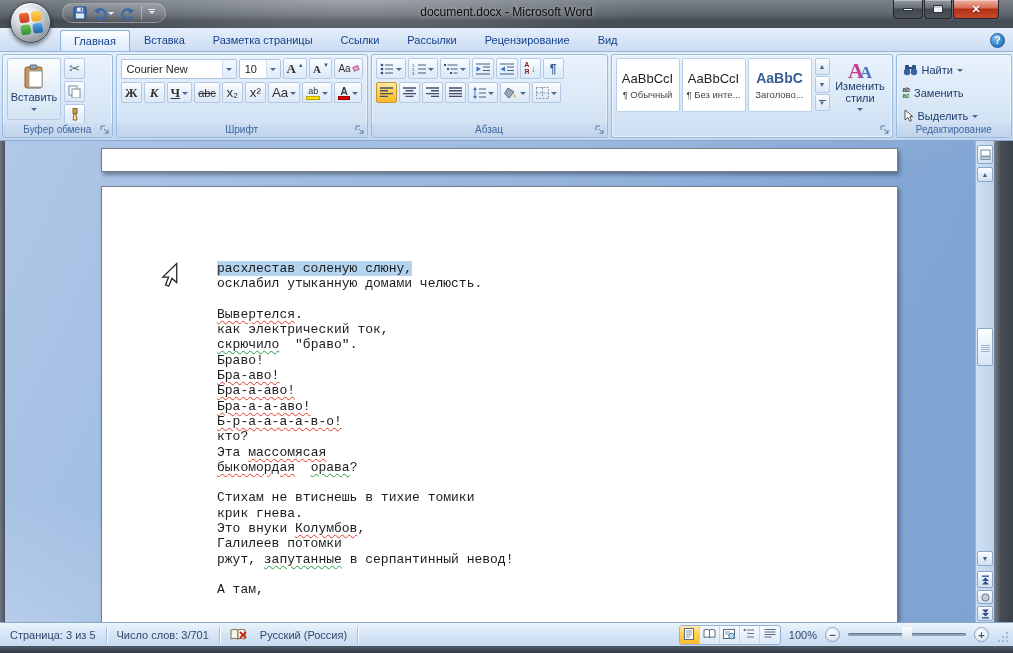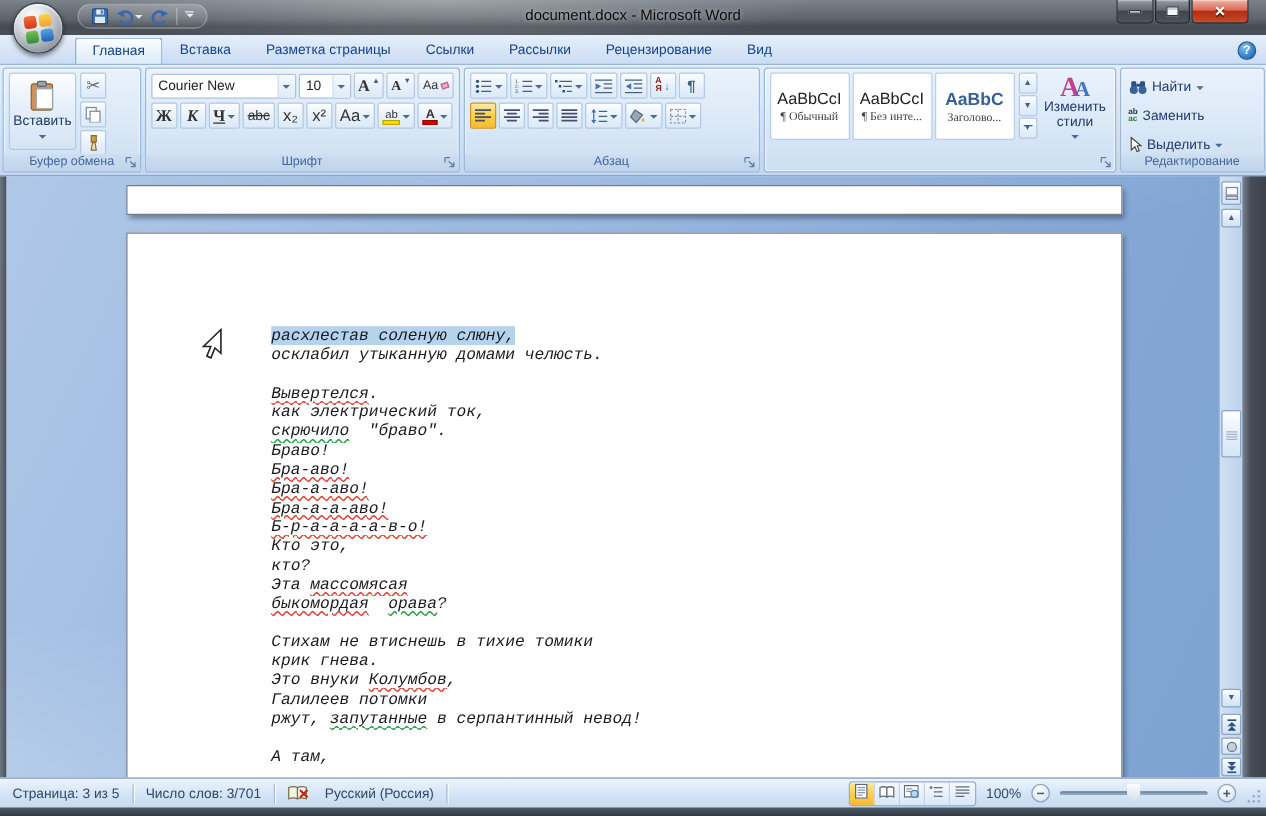--- a/index.html
+++ b/index.html
@@ -88,39 +88,39 @@
   .gstrike{font-size:11px;text-decoration:line-through;}
   .hl-btn,.fc-btn{display:flex;flex-direction:column;align-items:center;line-height:9px;padding-top:1px;}
   .hl-bar{width:14px;height:4px;background:#ffe400;border:1px solid #b9a800;}
   .fc-bar{width:12px;height:4px;background:#e00000;border:1px solid #900;}
 
   
   .chip{width:64px;height:54px;background:#fff;border:1px solid #b9cfe9;border-radius:2px;
     display:flex;flex-direction:column;align-items:center;justify-content:center;gap:3px;}
   .chip-prev{font-size:13px;color:#222;}
   .chip-prev.heading{color:#365f91;font-weight:bold;font-size:14px;}
-  .chip-name{font-size:9.5px;color:#444;white-space:nowrap;font-family:Liberation Serif, serif;}
+  .chip-name{font-size:9.5px;color:#444;white-space:nowrap;}
   .scrollcol{display:flex;flex-direction:column;gap:1px;}
   .scrollcol .sb{height:17px;min-width:15px;font-size:7px;color:#44628c;padding:0;}
   .chstyles{width:64px;height:62px;border:1px solid transparent;display:flex;flex-direction:column;
     align-items:center;justify-content:center;color:#1e3c6e;text-align:center;line-height:12px;}
   .aa-ico .a1{font-family:"Liberation Serif",serif;font-size:22px;font-weight:bold;color:#c2408c;}
   .aa-ico .a2{font-family:"Liberation Serif",serif;font-size:17px;font-weight:bold;color:#4472c4;margin-left:-4px;}
 
   
   .edit-row{display:flex;align-items:center;gap:4px;height:19px;color:#1e3c6e;padding-left:2px;}
   .rep-ico{font-size:6.5px;line-height:6px;color:#333;font-weight:bold;}
 
   
   .docarea{position:absolute;top:141px;left:0;width:100%;height:481px;overflow:hidden;
     background:
       radial-gradient(ellipse 700px 300px at -5% 110%,rgba(255,255,255,.28),rgba(255,255,255,0) 60%),
       radial-gradient(ellipse 900px 260px at 60% -20%,rgba(255,255,255,.25),rgba(255,255,255,0) 60%),
       linear-gradient(115deg,#b0c8e8 0%,#9ab9e0 35%,#85a8d6 65%,#7ea2d1 100%);}
-  .page{position:absolute;background:#fff;border:1px solid #767d87;box-shadow:2px 3px 4px rgba(35,45,65,.45);font-style:italic;}
+  .page{position:absolute;background:#fff;border:1px solid #767d87;box-shadow:2px 3px 4px rgba(35,45,65,.45);}
   .page2{left:101px;top:7px;width:797px;height:24px;}
   .page3{left:101px;top:45px;width:797px;height:445px;}
   .doc-text{position:absolute;left:115px;top:74px;
     font-family:"Liberation Mono","DejaVu Sans Mono",monospace;font-size:13px;color:#1b1b1b;}
   .dline{height:15.3px;line-height:15.3px;white-space:pre;}
   .lt.sel{background:#b4d3ee;}
   .sq-red{text-decoration-line:underline;text-decoration-style:wavy;text-decoration-color:#e23a2e;
     text-decoration-thickness:1px;text-underline-offset:2px;}
   .sq-green{text-decoration-line:underline;text-decoration-style:wavy;text-decoration-color:#1e9e3e;
     text-decoration-thickness:1px;text-underline-offset:2px;}
@@ -527,21 +527,20 @@
           <div class="dline"><span class="lt"><span>осклабил утыканную домами челюсть.</span></span></div>
           <div class="dline"><span class="lt"></span></div>
           <div class="dline"><span class="lt"><span class="sq-red">Вывертелся</span><span>.</span></span></div>
           <div class="dline"><span class="lt"><span>как электрический ток,</span></span></div>
           <div class="dline"><span class="lt"><span class="sq-green">скрючило</span><span>  "браво".</span></span></div>
           <div class="dline"><span class="lt"><span>Браво!</span></span></div>
           <div class="dline"><span class="lt"><span class="sq-red">Бра-аво!</span></span></div>
           <div class="dline"><span class="lt"><span class="sq-red">Бра-а-аво!</span></span></div>
           <div class="dline"><span class="lt"><span class="sq-red">Бра-а-а-аво!</span></span></div>
           <div class="dline"><span class="lt"><span class="sq-red">Б-р-а-а-а-а-в-о!</span></span></div>
-          <div class="dline"><span class="lt"><span>Кто это,</span></span></div>
           <div class="dline"><span class="lt"><span>кто?</span></span></div>
           <div class="dline"><span class="lt"><span>Эта </span><span class="sq-red">массомясая</span></span></div>
           <div class="dline"><span class="lt"><span class="sq-red">быкомордая</span><span>  </span><span class="sq-green">орава</span><span>?</span></span></div>
           <div class="dline"><span class="lt"></span></div>
           <div class="dline"><span class="lt"><span>Стихам не втиснешь в тихие томики</span></span></div>
           <div class="dline"><span class="lt"><span>крик гнева.</span></span></div>
           <div class="dline"><span class="lt"><span>Это внуки </span><span class="sq-red">Колумбов</span><span>,</span></span></div>
           <div class="dline"><span class="lt"><span>Галилеев потомки</span></span></div>
           <div class="dline"><span class="lt"><span>ржут, </span><span class="sq-green">запутанные</span><span> в серпантинный невод!</span></span></div>
           <div class="dline"><span class="lt"></span></div>

